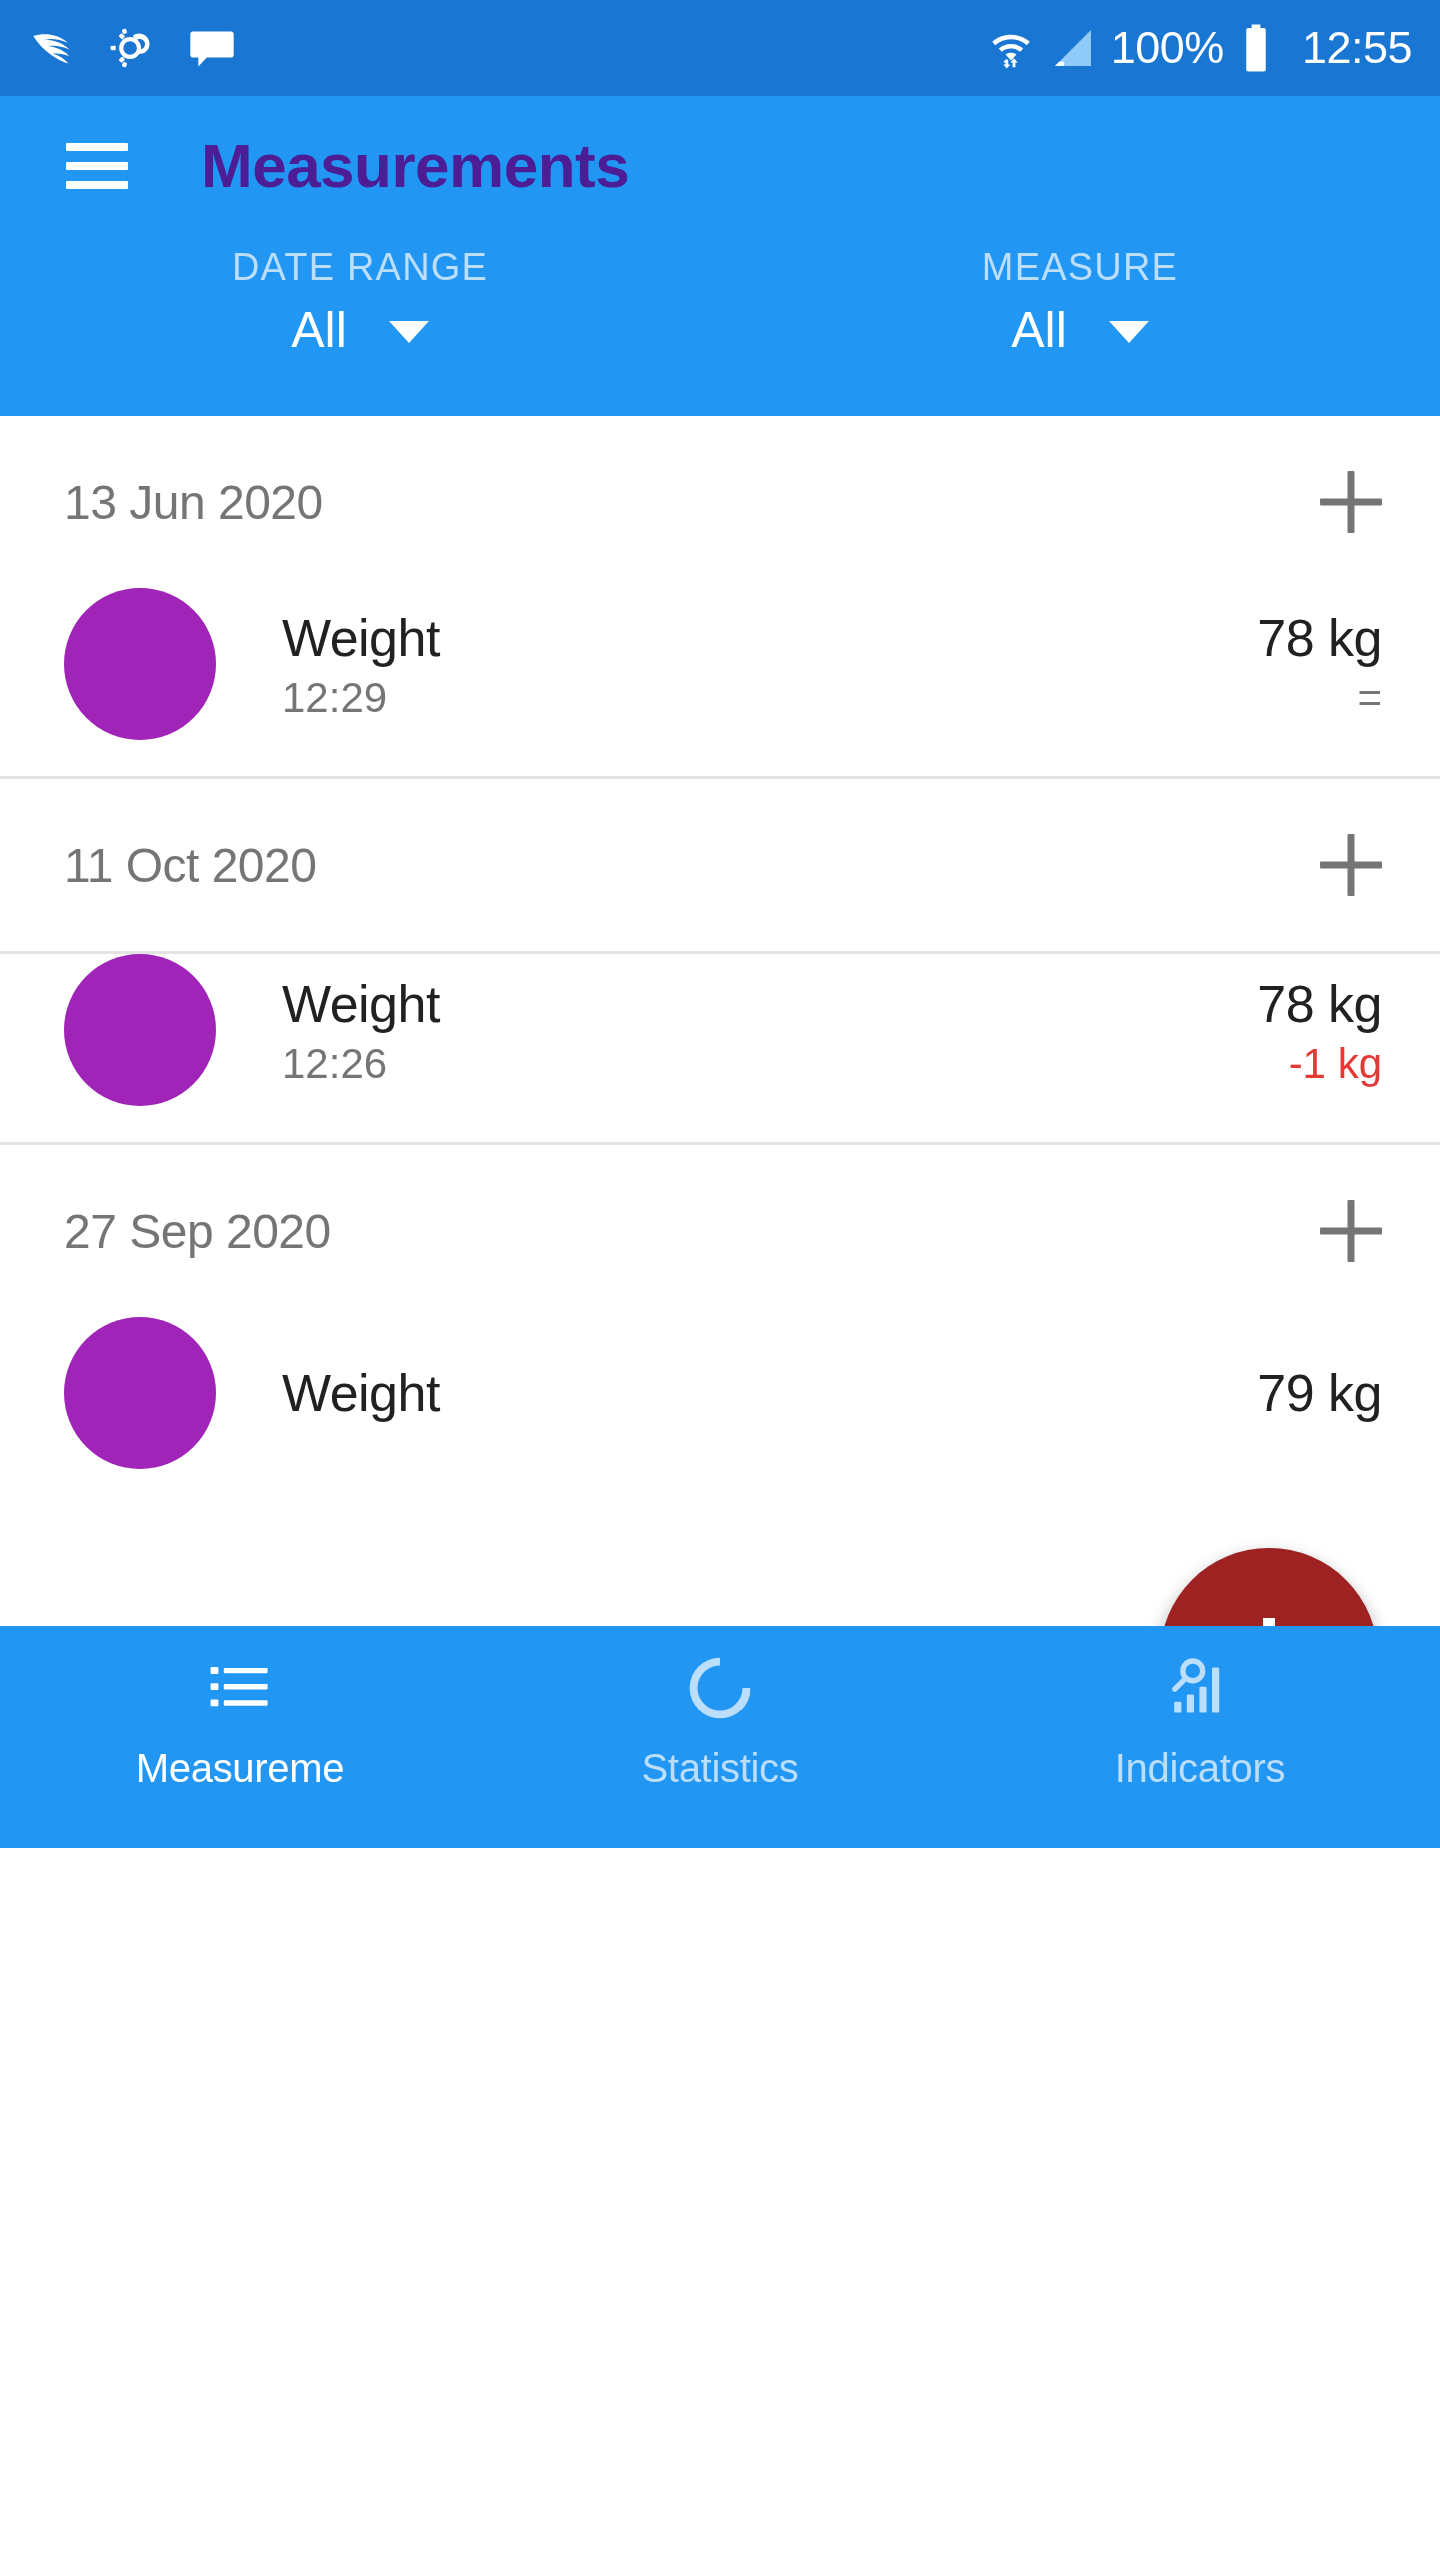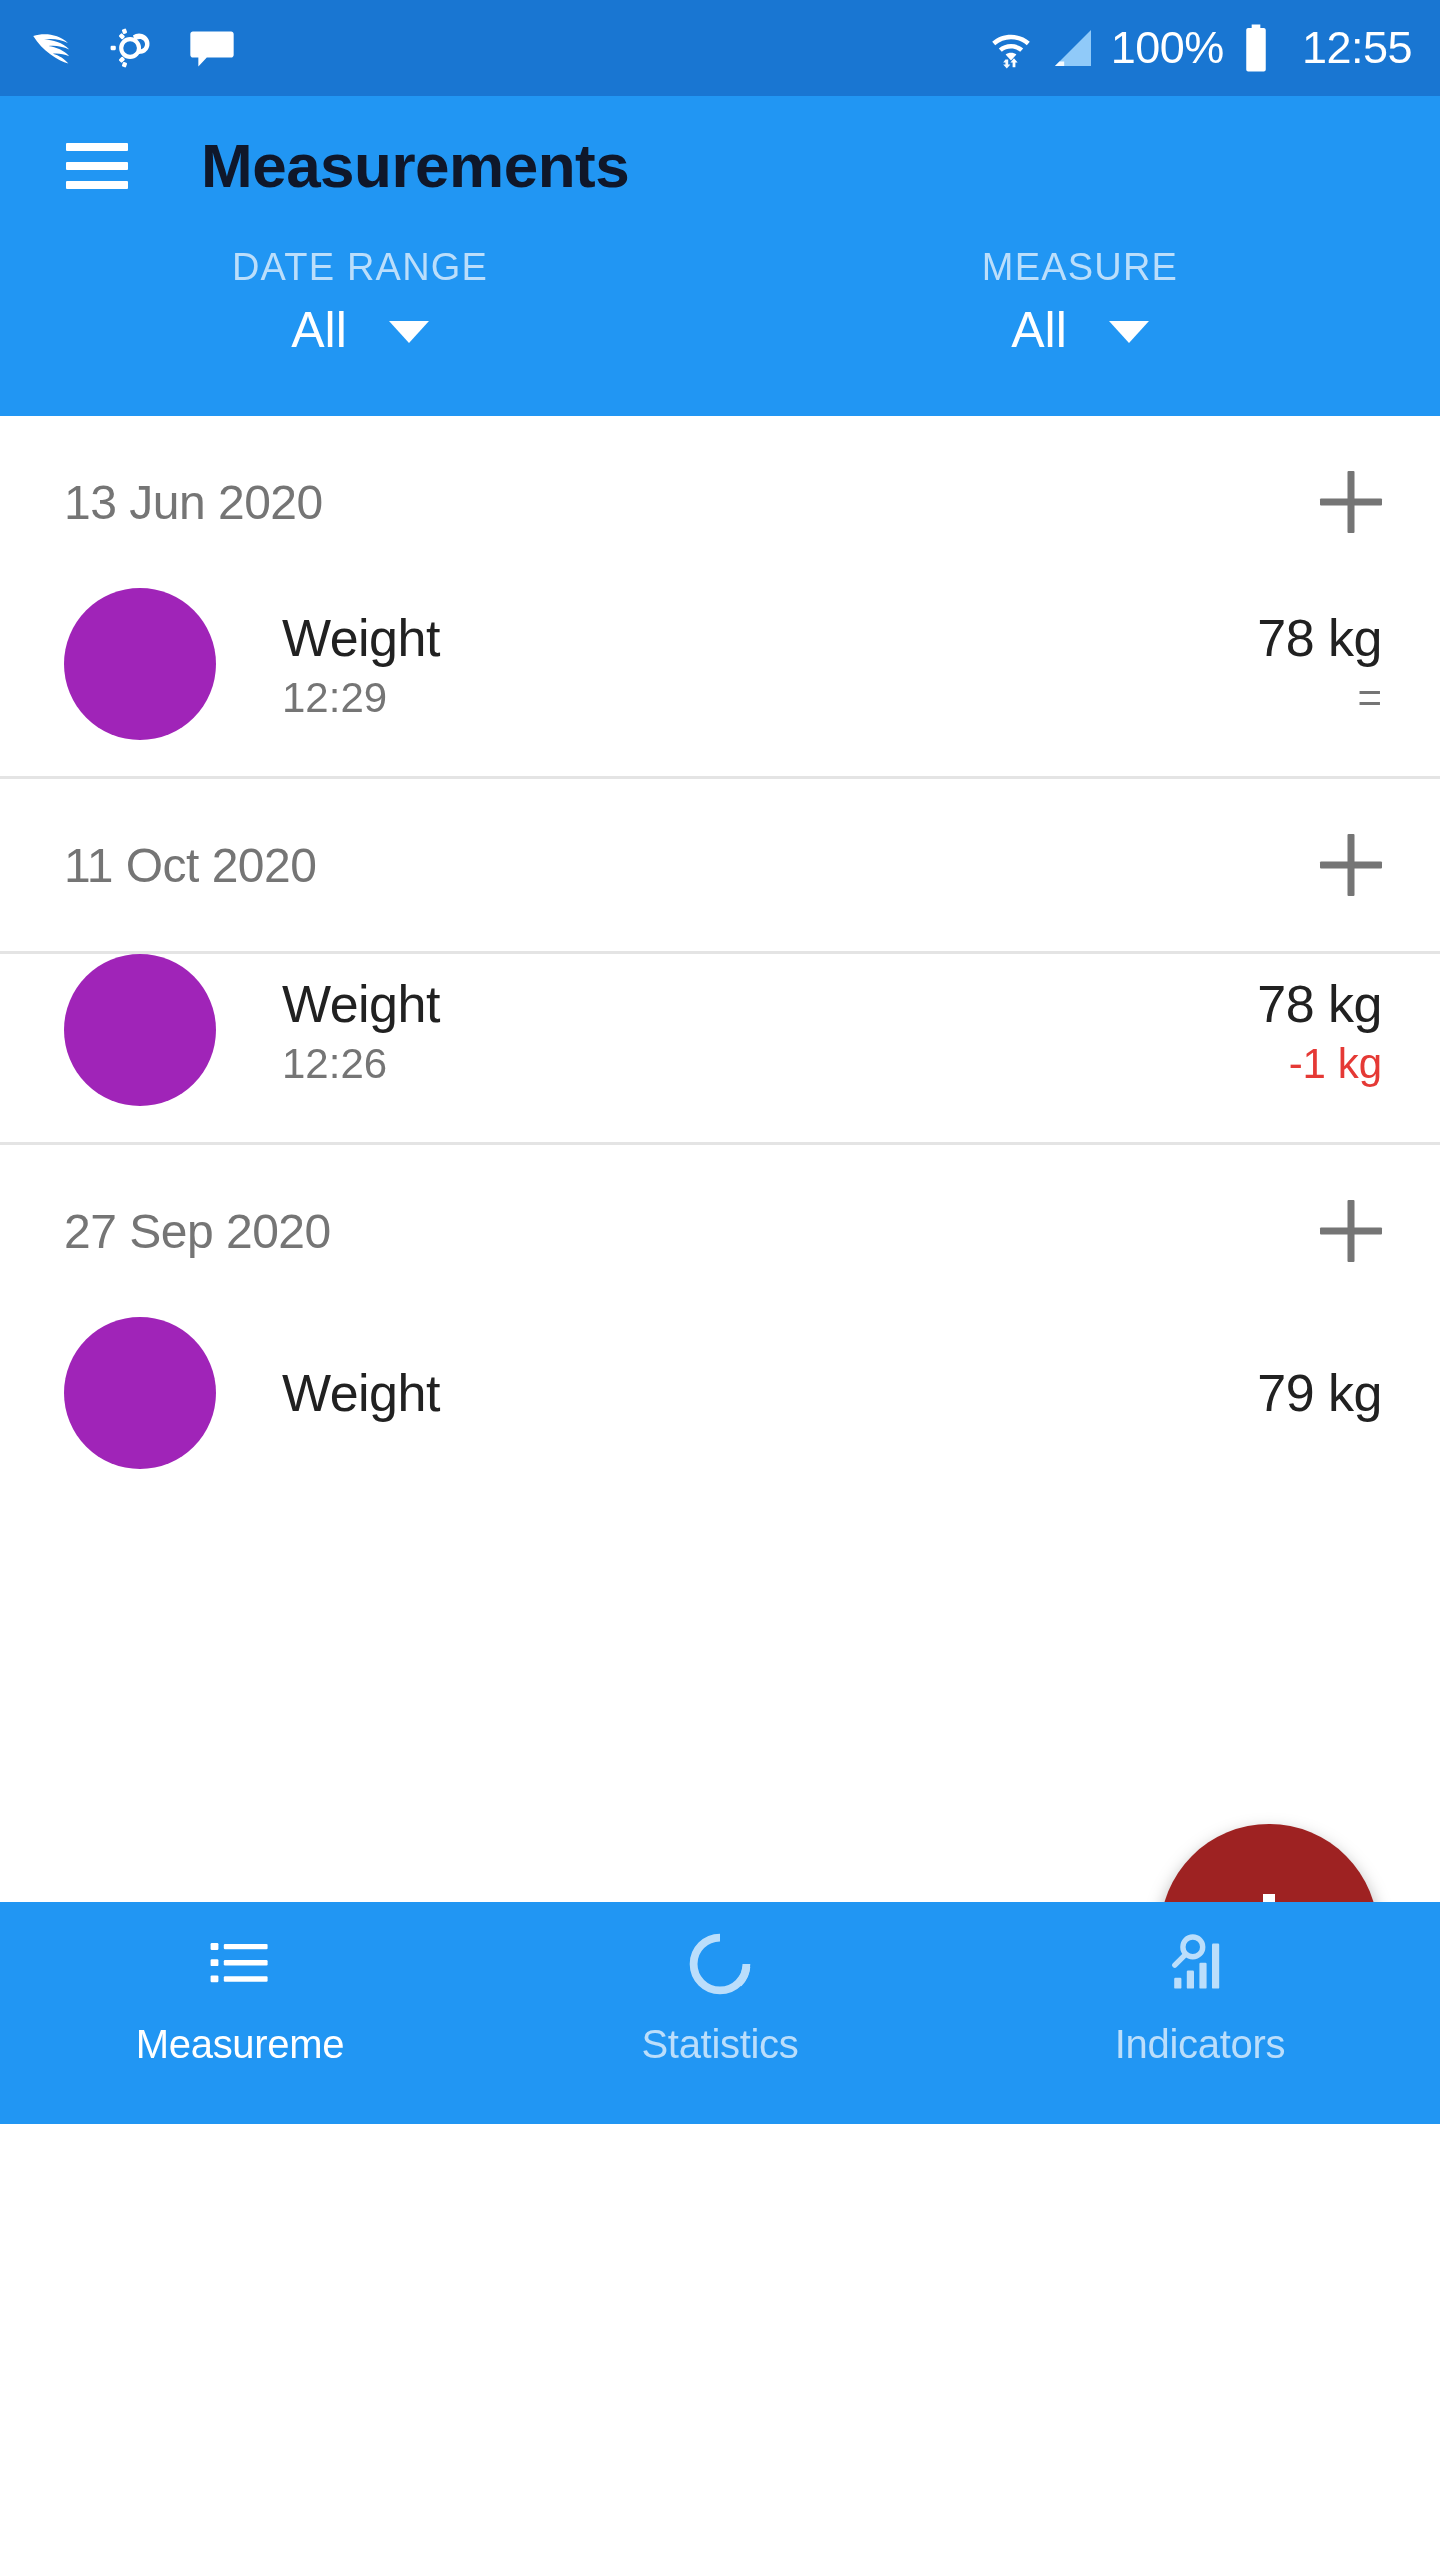--- a/index.html
+++ b/index.html
@@ -8,21 +8,21 @@
     width: 1440px;
     height: 2560px;
     background: #ffffff;
     font-family: "Liberation Sans", sans-serif;
     overflow: hidden;
   }
 
   .phone {
     position: relative;
     width: 1440px;
-    height: 2124px;
+    height: 1848px;
     background: #ffffff;
     overflow: hidden;
   }
 
   
   .status-bar {
     position: relative;
     height: 96px;
     background: #1976D2;
     display: flex;
@@ -75,21 +75,21 @@
     cursor: pointer;
   }
   .hamburger span {
     display: block;
     height: 8px;
     width: 100%;
     background: #ffffff;
     border-radius: 1px;
   }
   .app-title {
-    color: #0f172a;
+    color: #4c1d95;
     font-size: 62px;
     font-weight: 700;
     margin-left: 73px;
     letter-spacing: -0.5px;
     line-height: 1;
   }
 
   .filters {
     display: flex;
     height: 180px;

